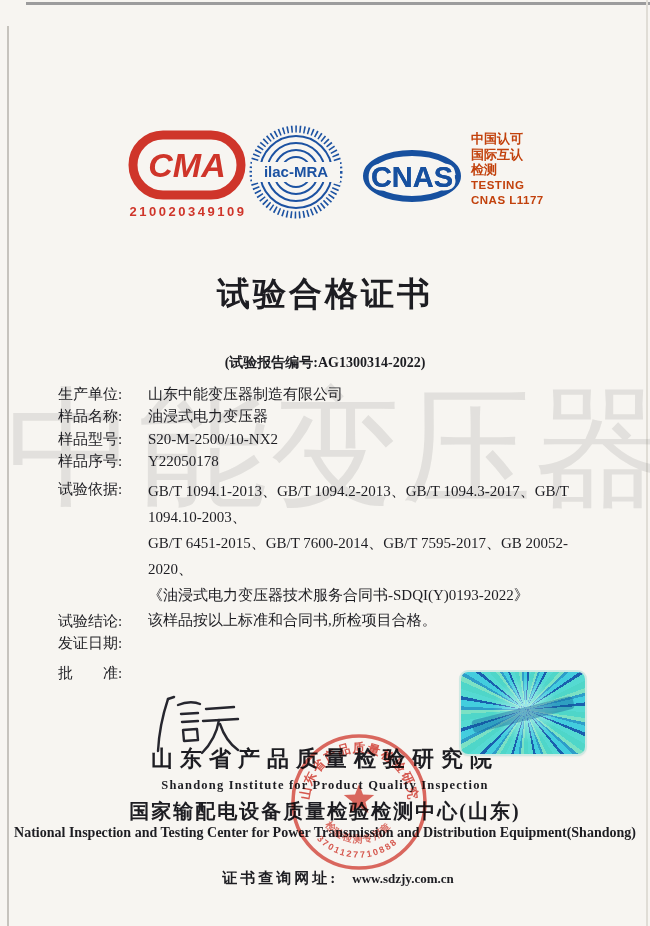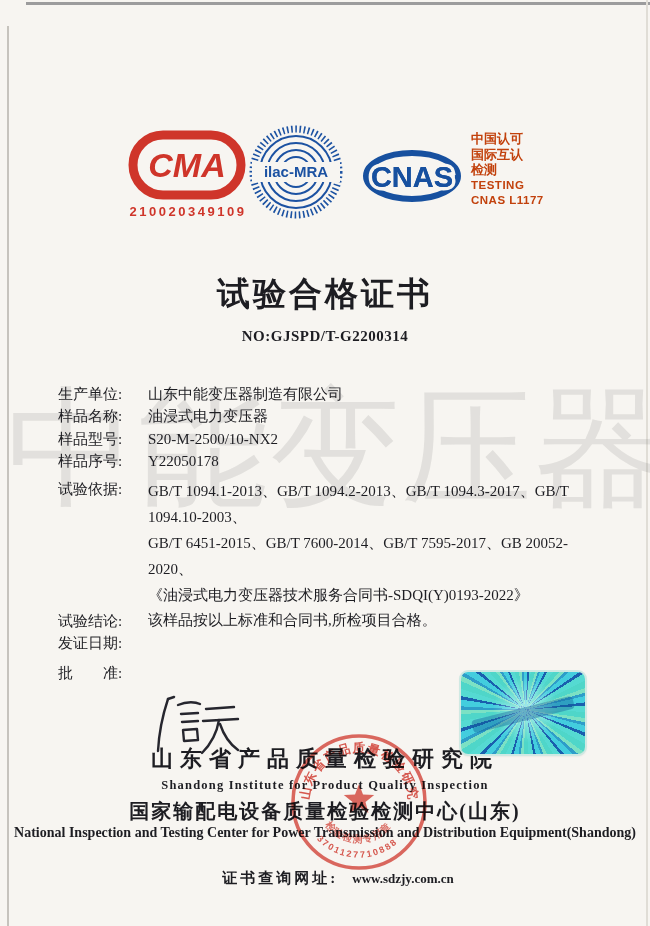--- a/index.html
+++ b/index.html
@@ -124,21 +124,21 @@
 
   <div class="cnas-textblock">
     <div>中国认可</div>
     <div>国际互认</div>
     <div>检测</div>
     <div class="en">TESTING</div>
     <div class="en">CNAS L1177</div>
   </div>
 
   <div class="title">试验合格证书</div>
-  <div class="cert-no">NO:GJSPD/T-G2200314</div>
+  <div class="report-no">(试验报告编号:AG1300314-2022)</div>
 
   <div class="fields">
     <div class="row">
       <span class="lbl">生产单位:</span>
       <span class="val">山东中能变压器制造有限公司</span>
     </div>
     <div class="row">
       <span class="lbl">样品名称:</span>
       <span class="val">油浸式电力变压器</span>
     </div>

